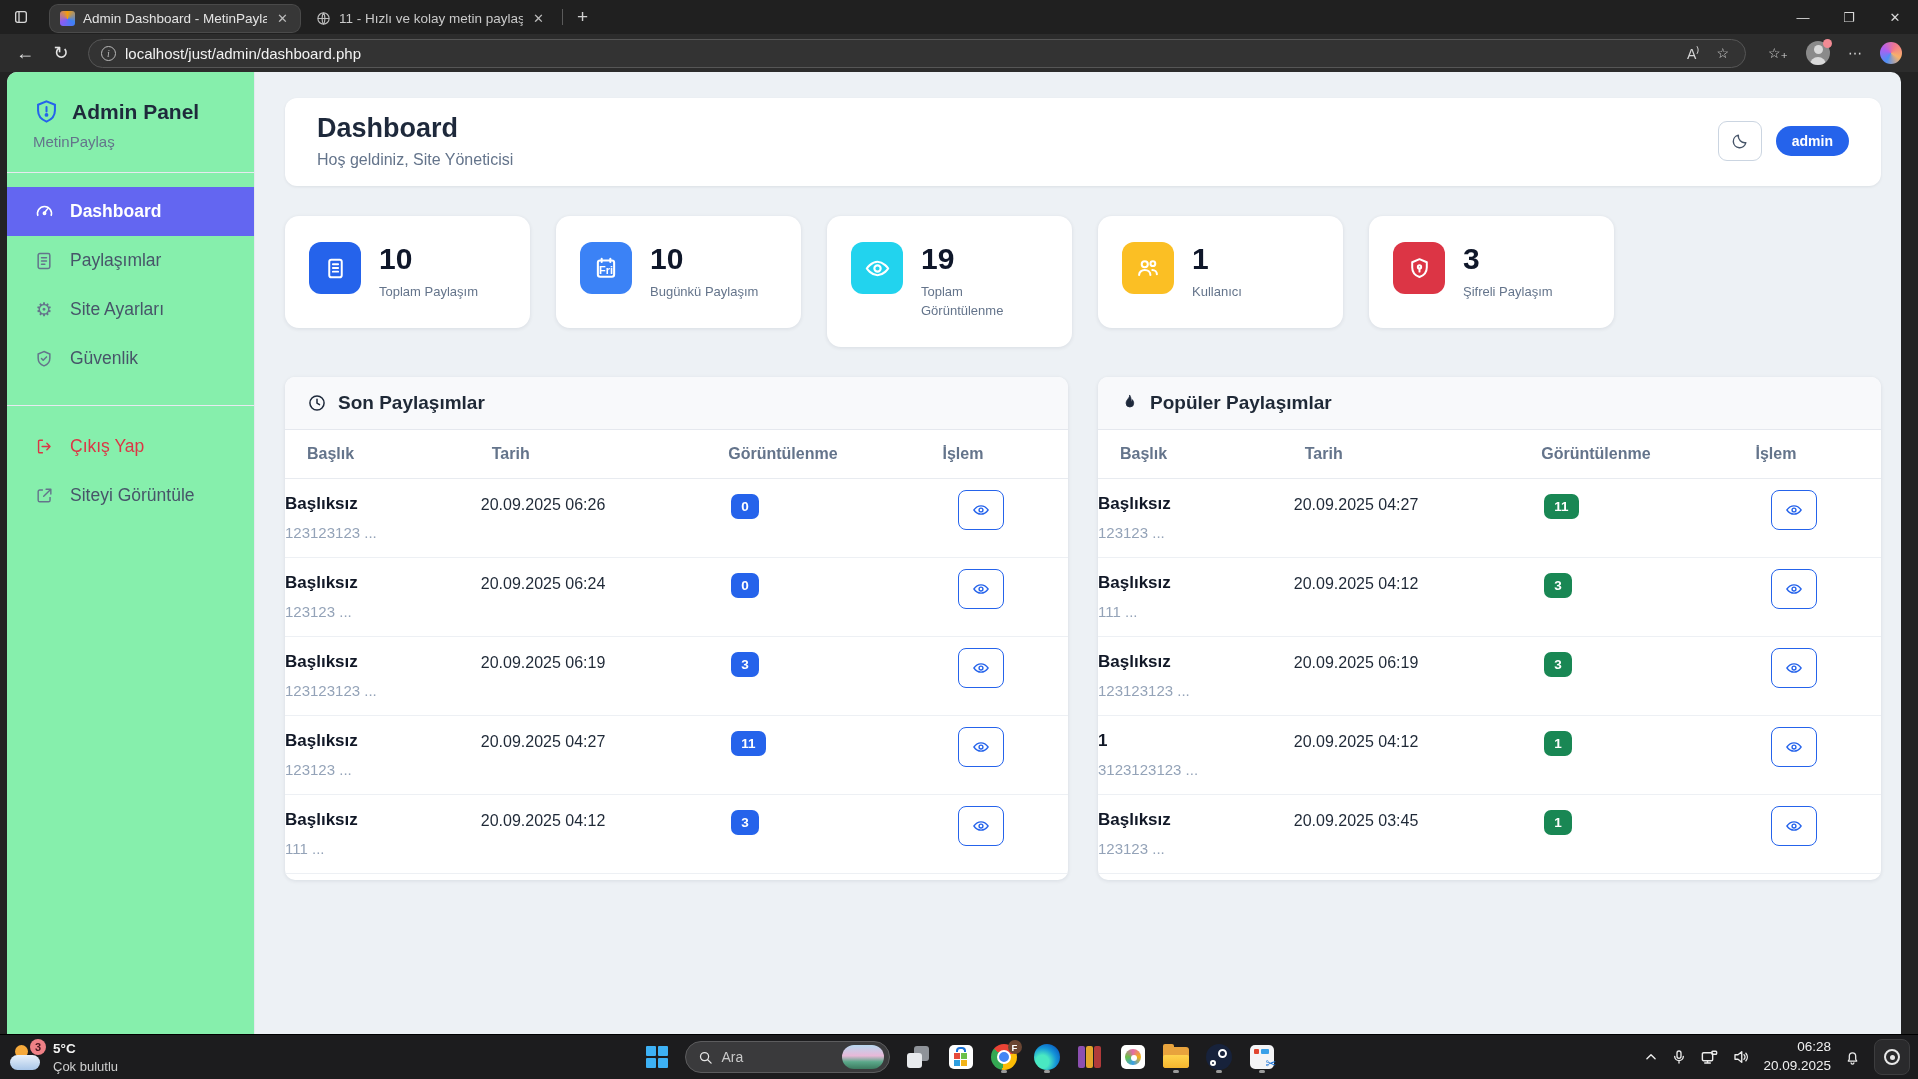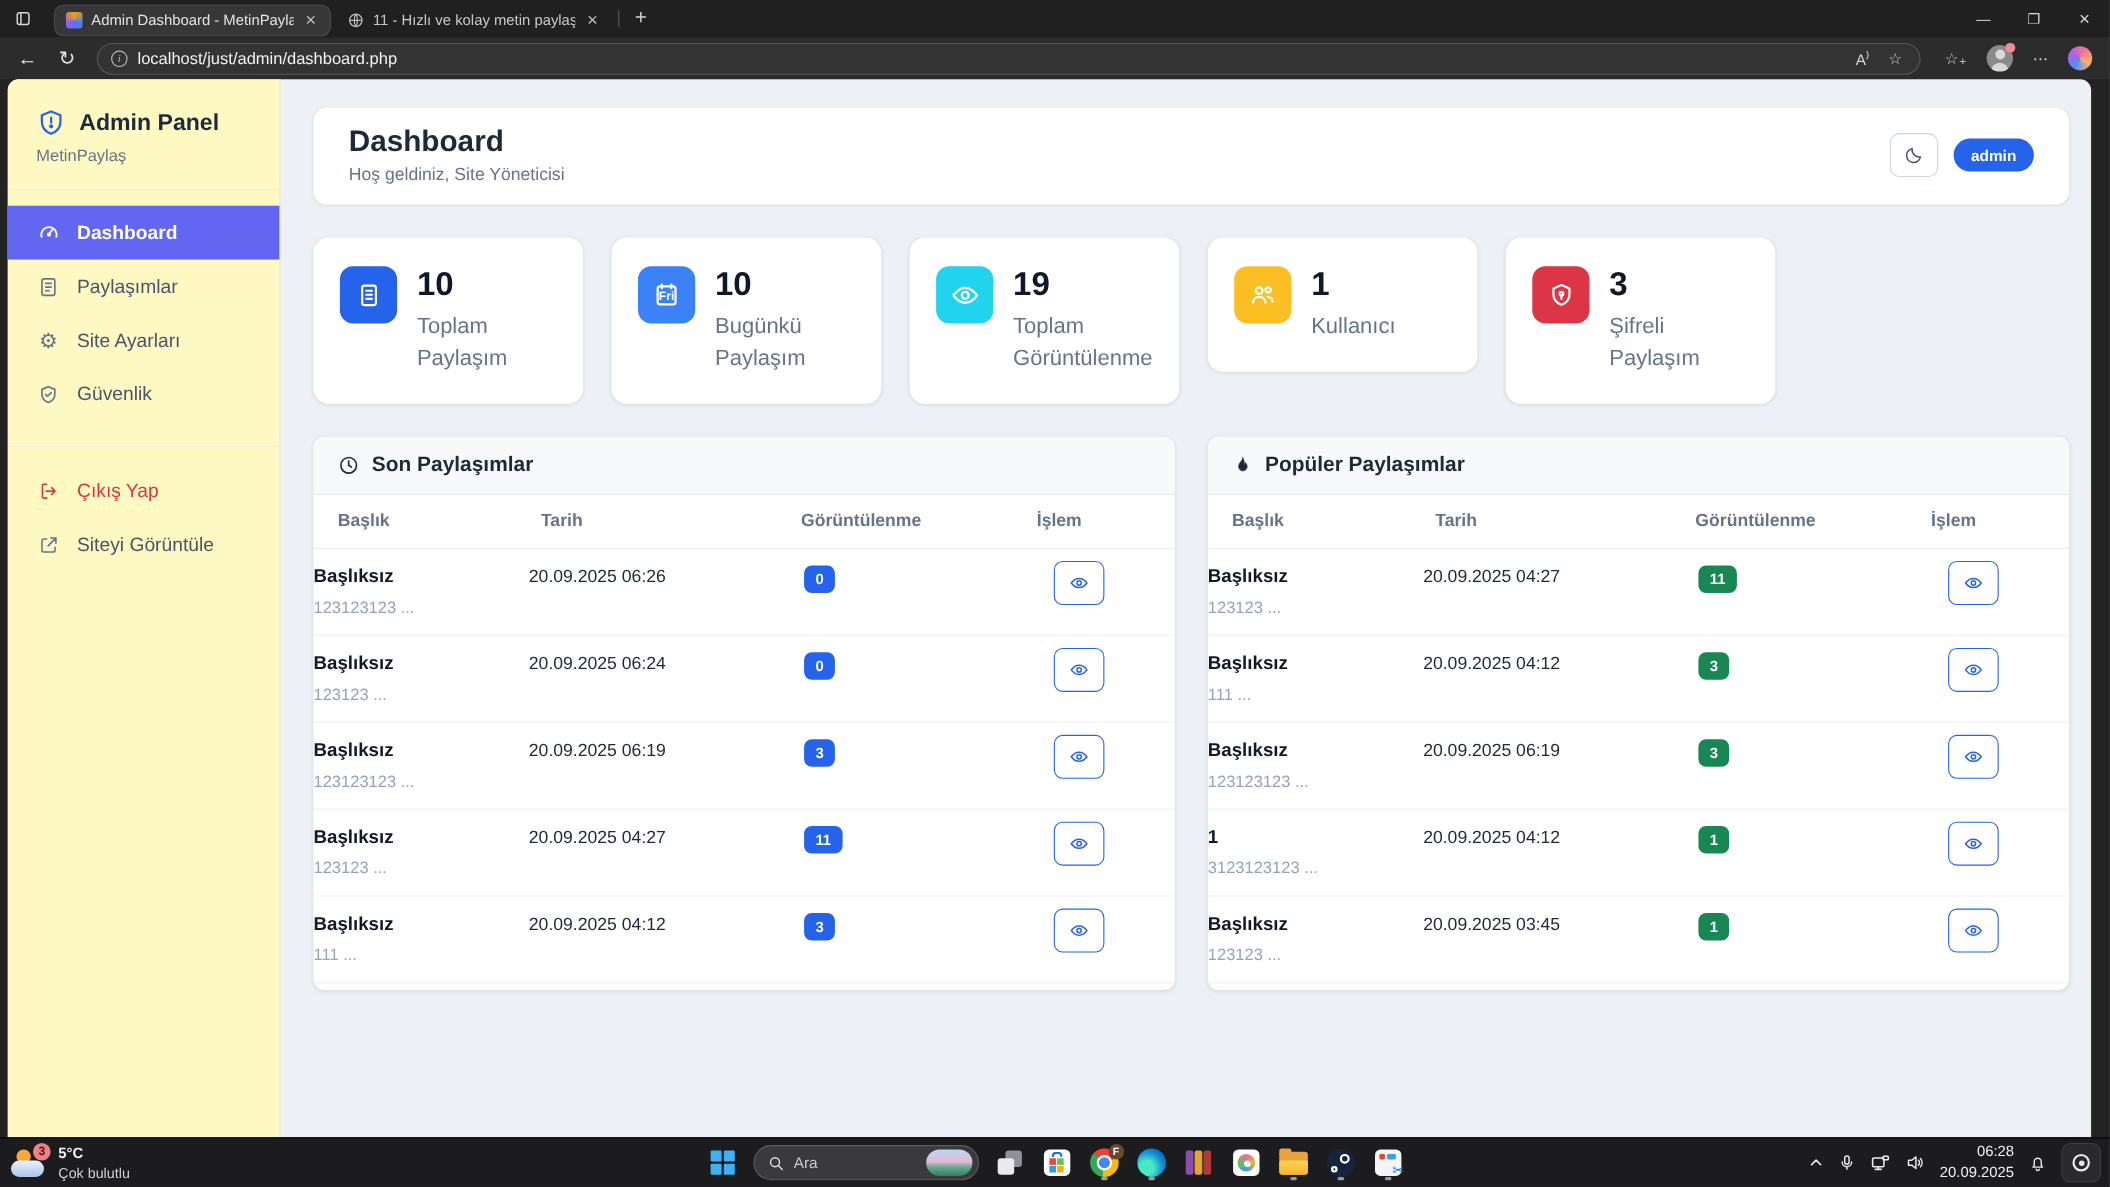--- a/index.html
+++ b/index.html
@@ -36,21 +36,21 @@
   .avatar .head { width:9px; height:9px; border-radius:50%; background:#d9d9d9; position:absolute; top:4px; left:7.5px; }
   .avatar .body { width:16px; height:8px; border-radius:8px 8px 0 0; background:#d9d9d9; }
   .avatar-dot { position:absolute; top:-2px; right:-2px; width:9px; height:9px; border-radius:50%; background:#f28b94; }
   .copilot { width:22px; height:22px; border-radius:50%; background:conic-gradient(from 210deg, #4f8ff7, #b15ef0, #f2788c, #f8b26a, #4f8ff7); }
 
   
   .viewport { position:absolute; top:72px; bottom:45px; left:0; right:0; background:#232323; }
   .page { position:absolute; top:0; bottom:0; left:7px; right:17px; background:#edf1f5; border-radius:10px 10px 0 0; display:flex; overflow:hidden; }
 
   
-  .sidebar { width:248px; background:#fef9c3; border-right:1px solid #e4e8ee; flex:none; display:flex; flex-direction:column; }
+  .sidebar { width:248px; background:#86efac; border-right:1px solid #e4e8ee; flex:none; display:flex; flex-direction:column; }
   .brand { padding:26px 26px 18px; }
   .brand-row { display:flex; align-items:center; gap:12px; }
   .brand-title { font-size:21px; font-weight:700; color:#1e293b; }
   .brand-sub { margin-top:8px; font-size:15px; color:#64748b; }
   .side-divider { height:1px; background:#e7eaf0; margin:4px 0 14px; }
   .nav-item { display:flex; align-items:center; gap:15px; height:49px; padding:0 26px; cursor:pointer; }
   .nav-item .ic { width:22px; display:flex; justify-content:center; color:#64748b; font-size:19px; }
   .nav-item svg { stroke:#64748b; }
   .nav-label { font-size:17.5px; color:#475569; }
   .nav-item.active { background:#6366f1; }
@@ -69,21 +69,21 @@
   .moon-btn { width:44px; height:40px; border:1px solid #cbd5e1; border-radius:9px; background:#fff; display:flex; align-items:center; justify-content:center; }
   .moon-btn svg { stroke:#475569; }
   .user-badge { background:#2563eb; color:#fff; font-size:14px; font-weight:700; padding:7px 16px; border-radius:999px; }
 
   .stats-row { display:flex; gap:26px; margin-top:30px; align-items:flex-start; }
   .stat-card { width:245px; background:#fff; border-radius:14px; box-shadow:0 1px 4px rgba(15,23,42,.09); padding:26px 24px; display:flex; gap:18px; }
   .stat-icon { width:52px; height:52px; border-radius:12px; flex:none; display:flex; align-items:center; justify-content:center; }
   .stat-icon svg { stroke:#ffffff; }
   .cal-text { position:absolute; font-size:11px; font-weight:700; color:#fff; margin-top:4px; }
   .stat-value { font-size:30px; font-weight:800; color:#0f172a; line-height:1; margin-top:2px; }
-  .stat-label { margin-top:9px; font-size:20px; color:#64748b; line-height:1.45; max-width:132px; }
+  .stat-label { margin-top:9px; font-size:13px; color:#64748b; line-height:1.45; max-width:132px; }
 
   .tables-row { display:flex; gap:30px; margin-top:30px; }
   .panel { flex:1; background:#fff; border-radius:10px; box-shadow:0 1px 4px rgba(15,23,42,.09); overflow:hidden; padding-bottom:6px; }
   .panel-head { background:#f8f9fb; border-bottom:1px solid #e5e8ee; padding:15px 22px; display:flex; align-items:center; gap:11px; }
   .panel-head svg { stroke:#1e293b; }
   .panel-title { font-size:19px; font-weight:600; color:#1f2937; }
   .tgrid { display:grid; grid-template-columns:25% 32% 29% 14%; align-items:start; padding:0 22px; }
   .thead { border-bottom:1px solid #e8ebf0; }
   .thead > div { padding:15px 0; font-size:16px; font-weight:600; color:#64748b; }
   .trow { border-bottom:1px solid #edf0f4; padding:15px 0 16px; }

